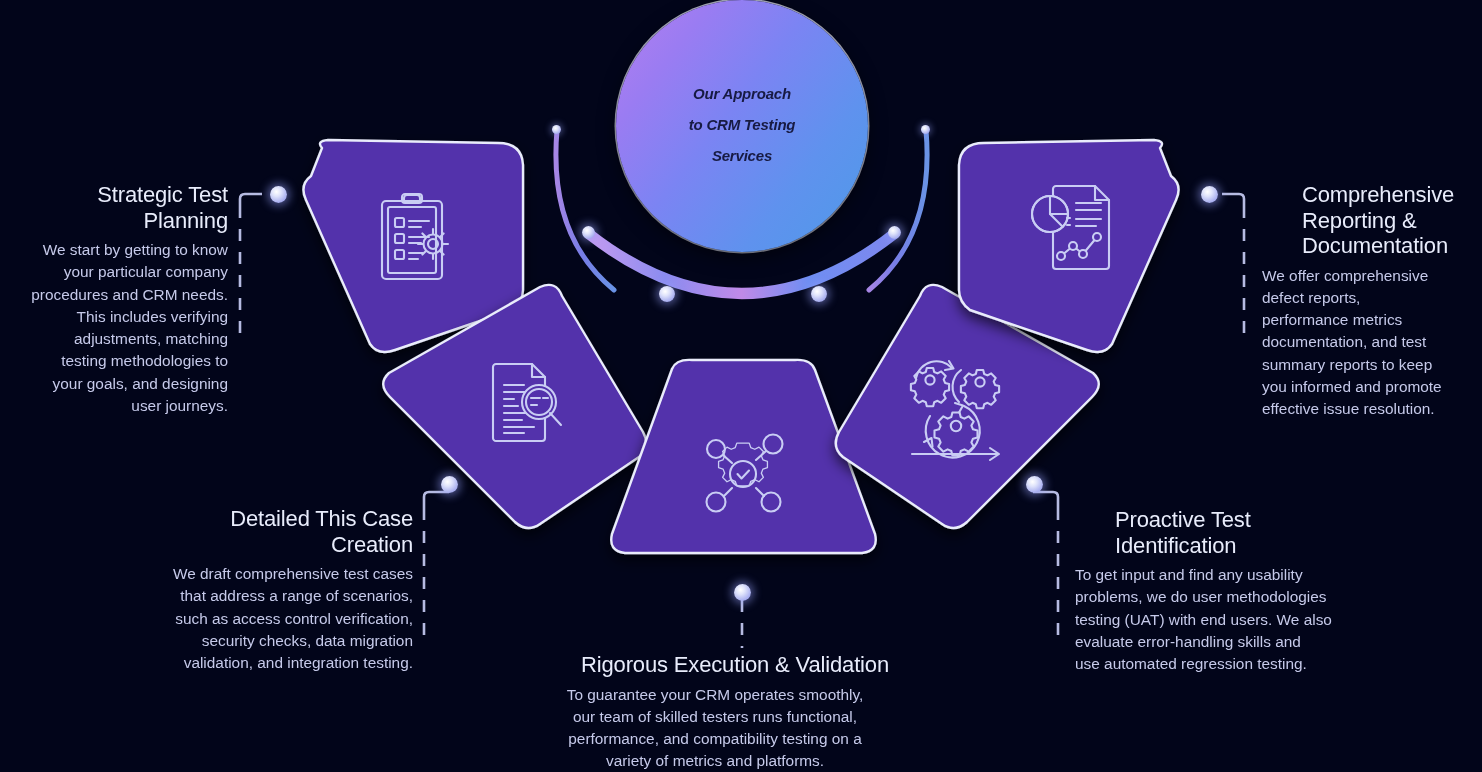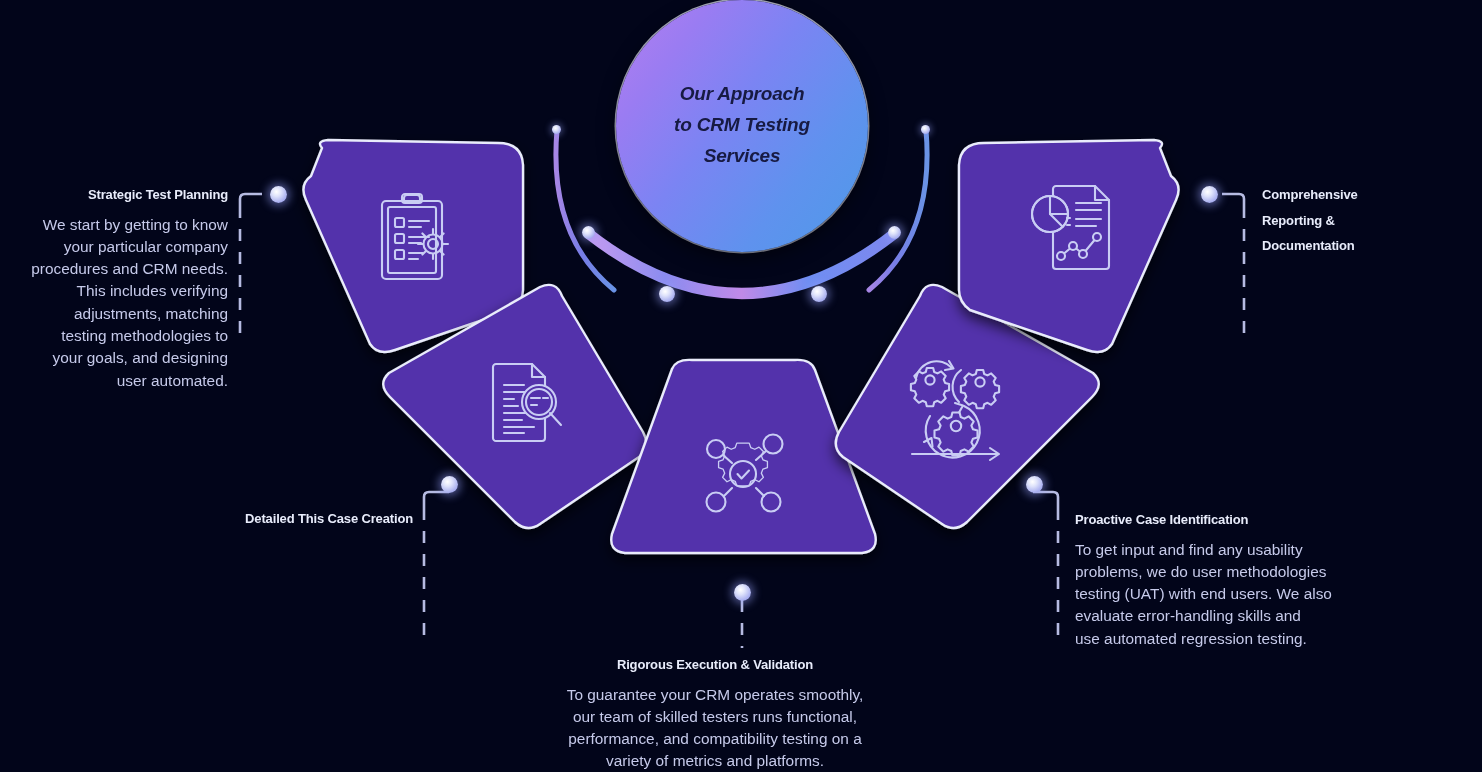--- a/index.html
+++ b/index.html
@@ -21,39 +21,40 @@
     width:252px;height:252px;
     border-radius:50%;
     background:linear-gradient(128deg,#b57ef0 0%,#9a7cf2 22%,#7b84f3 45%,#5f92ee 72%,#4e9ae8 100%);
     box-shadow:0 6px 18px rgba(0,0,0,.55), 0 0 0 1.5px rgba(235,238,255,.75);
     display:flex;align-items:center;justify-content:center;
     z-index:6;
   }
   #hubTitle{
     font-style:italic;
     font-weight:700;
-    font-size:19px;
+    font-size:15px;
     line-height:31px;
     color:#171a42;
     text-align:center;
     letter-spacing:-.2px;
     white-space:pre-line;
     transform:translateY(-2px);
   }
 
   
   .block{position:absolute;z-index:8;}
   .bt{
-    font-size:13px;
-    font-weight:700;
+    font-size:22px;
+    font-weight:400;
     color:#e8ecfb;
     letter-spacing:-.15px;
     line-height:25.5px;
     margin:0 0 6px 0;
     white-space:pre-line;
+    padding-left:40px;
   }
   .bd{
     font-size:15.4px;
     font-weight:400;
     color:#c6caea;
     line-height:22.3px;
     margin:0;
     white-space:pre-line;
   }
   .ralign{text-align:right;}
@@ -274,43 +275,55 @@
 
   <div class="block ralign" id="blk-strategic">
     <p class="bt">Strategic Test Planning</p>
     <p class="bd">We start by getting to know
 your particular company
 procedures and CRM needs.
 This includes verifying
 adjustments, matching
 testing methodologies to
 your goals, and designing
-user automated.</p>
+user journeys.</p>
   </div>
 
   <div class="block ralign" id="blk-detailed">
     <p class="bt">Detailed This Case Creation</p>
+    <p class="bd">We draft comprehensive test cases
+that address a range of scenarios,
+such as access control verification,
+security checks, data migration
+validation, and integration testing.</p>
   </div>
 
   <div class="block calign" id="blk-rigorous">
     <p class="bt">Rigorous Execution &amp; Validation</p>
     <p class="bd">To guarantee your CRM operates smoothly,
 our team of skilled testers runs functional,
 performance, and compatibility testing on a
 variety of metrics and platforms.</p>
   </div>
 
   <div class="block lalign" id="blk-proactive">
-    <p class="bt">Proactive Case Identification</p>
+    <p class="bt">Proactive Test Identification</p>
     <p class="bd">To get input and find any usability
 problems, we do user methodologies
 testing (UAT) with end users. We also
 evaluate error-handling skills and
 use automated regression testing.</p>
   </div>
 
   <div class="block lalign" id="blk-comprehensive">
     <p class="bt">Comprehensive
 Reporting &amp;
 Documentation</p>
+    <p class="bd">We offer comprehensive
+defect reports,
+performance metrics
+documentation, and test
+summary reports to keep
+you informed and promote
+effective issue resolution.</p>
   </div>
 
 </div>
 
 </body></html>

